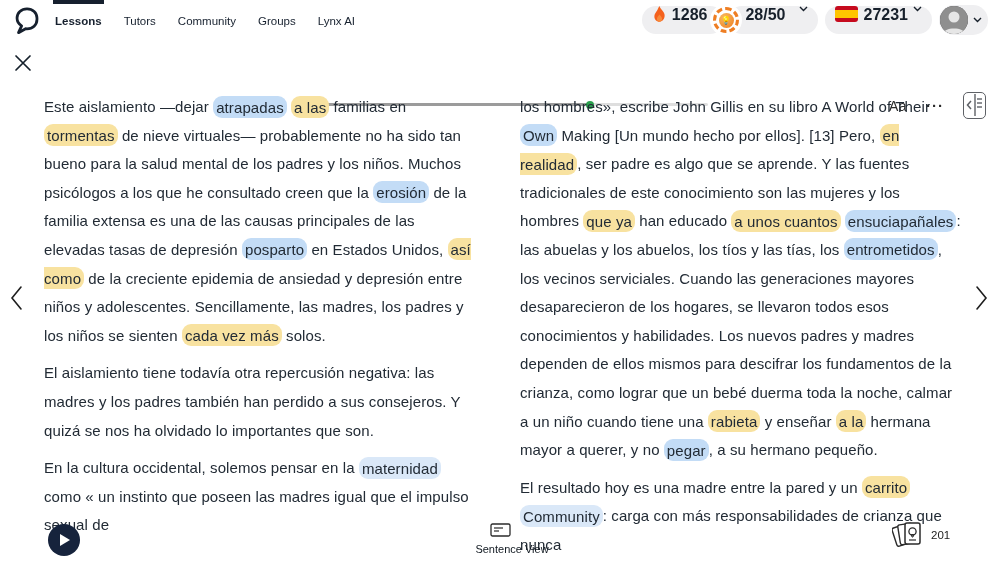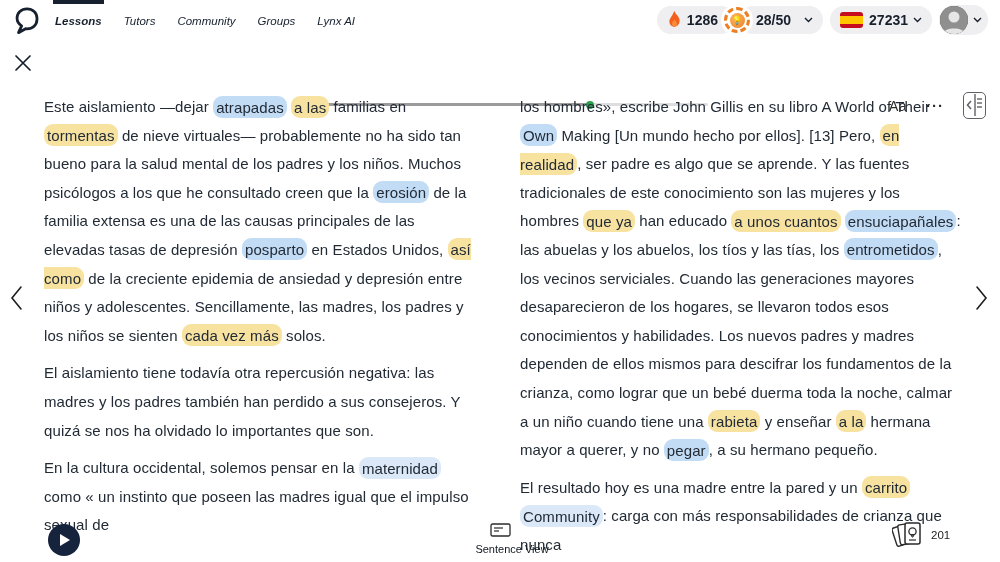--- a/index.html
+++ b/index.html
@@ -5,26 +5,26 @@
   * { box-sizing: border-box; }
   html,body { margin:0; padding:0; }
   body {
     width:1000px; height:562px; position:relative; overflow:hidden;
     background:#fff; font-family:"Liberation Sans","DejaVu Sans",sans-serif;
     color:#232C36;
   }
   
   .navbar { position:absolute; top:0; left:0; right:0; height:40px; display:flex; align-items:center; padding:0 12px; background:#fff; }
   .logo { width:26px; height:30px; margin:2px 4px 0 2px; flex:0 0 auto; }
-  .nav-items { display:flex; height:40px; align-items:flex-end;font-style:italic; }
+  .nav-items { display:flex; height:40px; align-items:flex-end; }
   .nav-item { position:relative; height:40px; line-height:42px; padding:0 11px; font-size:11.5px; color:#16202E; cursor:pointer; white-space:nowrap; }
   .nav-item.active { font-weight:700; }
   .nav-item.active::before { content:""; position:absolute; top:0; left:9px; right:9px; height:4px; background:#16202E; }
   .nav-right { margin-left:auto; display:flex; align-items:center; gap:7px; }
-  .pill { background:#EFEFF1; border-radius:16px; height:28px; display:flex; align-items:center; padding:0 10px; font-size:14px; font-weight:700; color:#17202B; }
+  .pill { background:#EFEFF1; border-radius:16px; height:28px; display:flex; align-items:flex-start; padding:0 10px; font-size:16px; font-weight:700; color:#17202B; }
   .streak-group { display:flex; align-items:center; }
   .streak-group .pill.left { padding-right:17px; }
   .streak-group .pill.right { padding-left:17px;gap:8px; }
   .flame { width:15px; height:18px; margin-right:5px; }
   .coin-wrap { width:32px; height:32px; border-radius:50%; background:#fff; display:flex; align-items:center; justify-content:center; margin:0 -14px; z-index:2; }
   .coin-ring { width:26px; height:26px; border-radius:50%; border:3px dashed var(--accent-orange); display:flex; align-items:center; justify-content:center; }
   .coin { width:15px; height:15px; border-radius:50%; background:radial-gradient(circle at 35% 30%, #F8B95C, #EE7E23); display:flex; align-items:center; justify-content:center; color:#fff; font-size:8px; }
   .chev { width:9px; height:6px; margin-left:5px; flex:0 0 auto; }
   .flag { width:23px; height:16px; border-radius:3px; margin-right:6px;
     background:linear-gradient(180deg,#C60B1E 0 26%,#FFC400 26% 74%,#C60B1E 74% 100%); }

